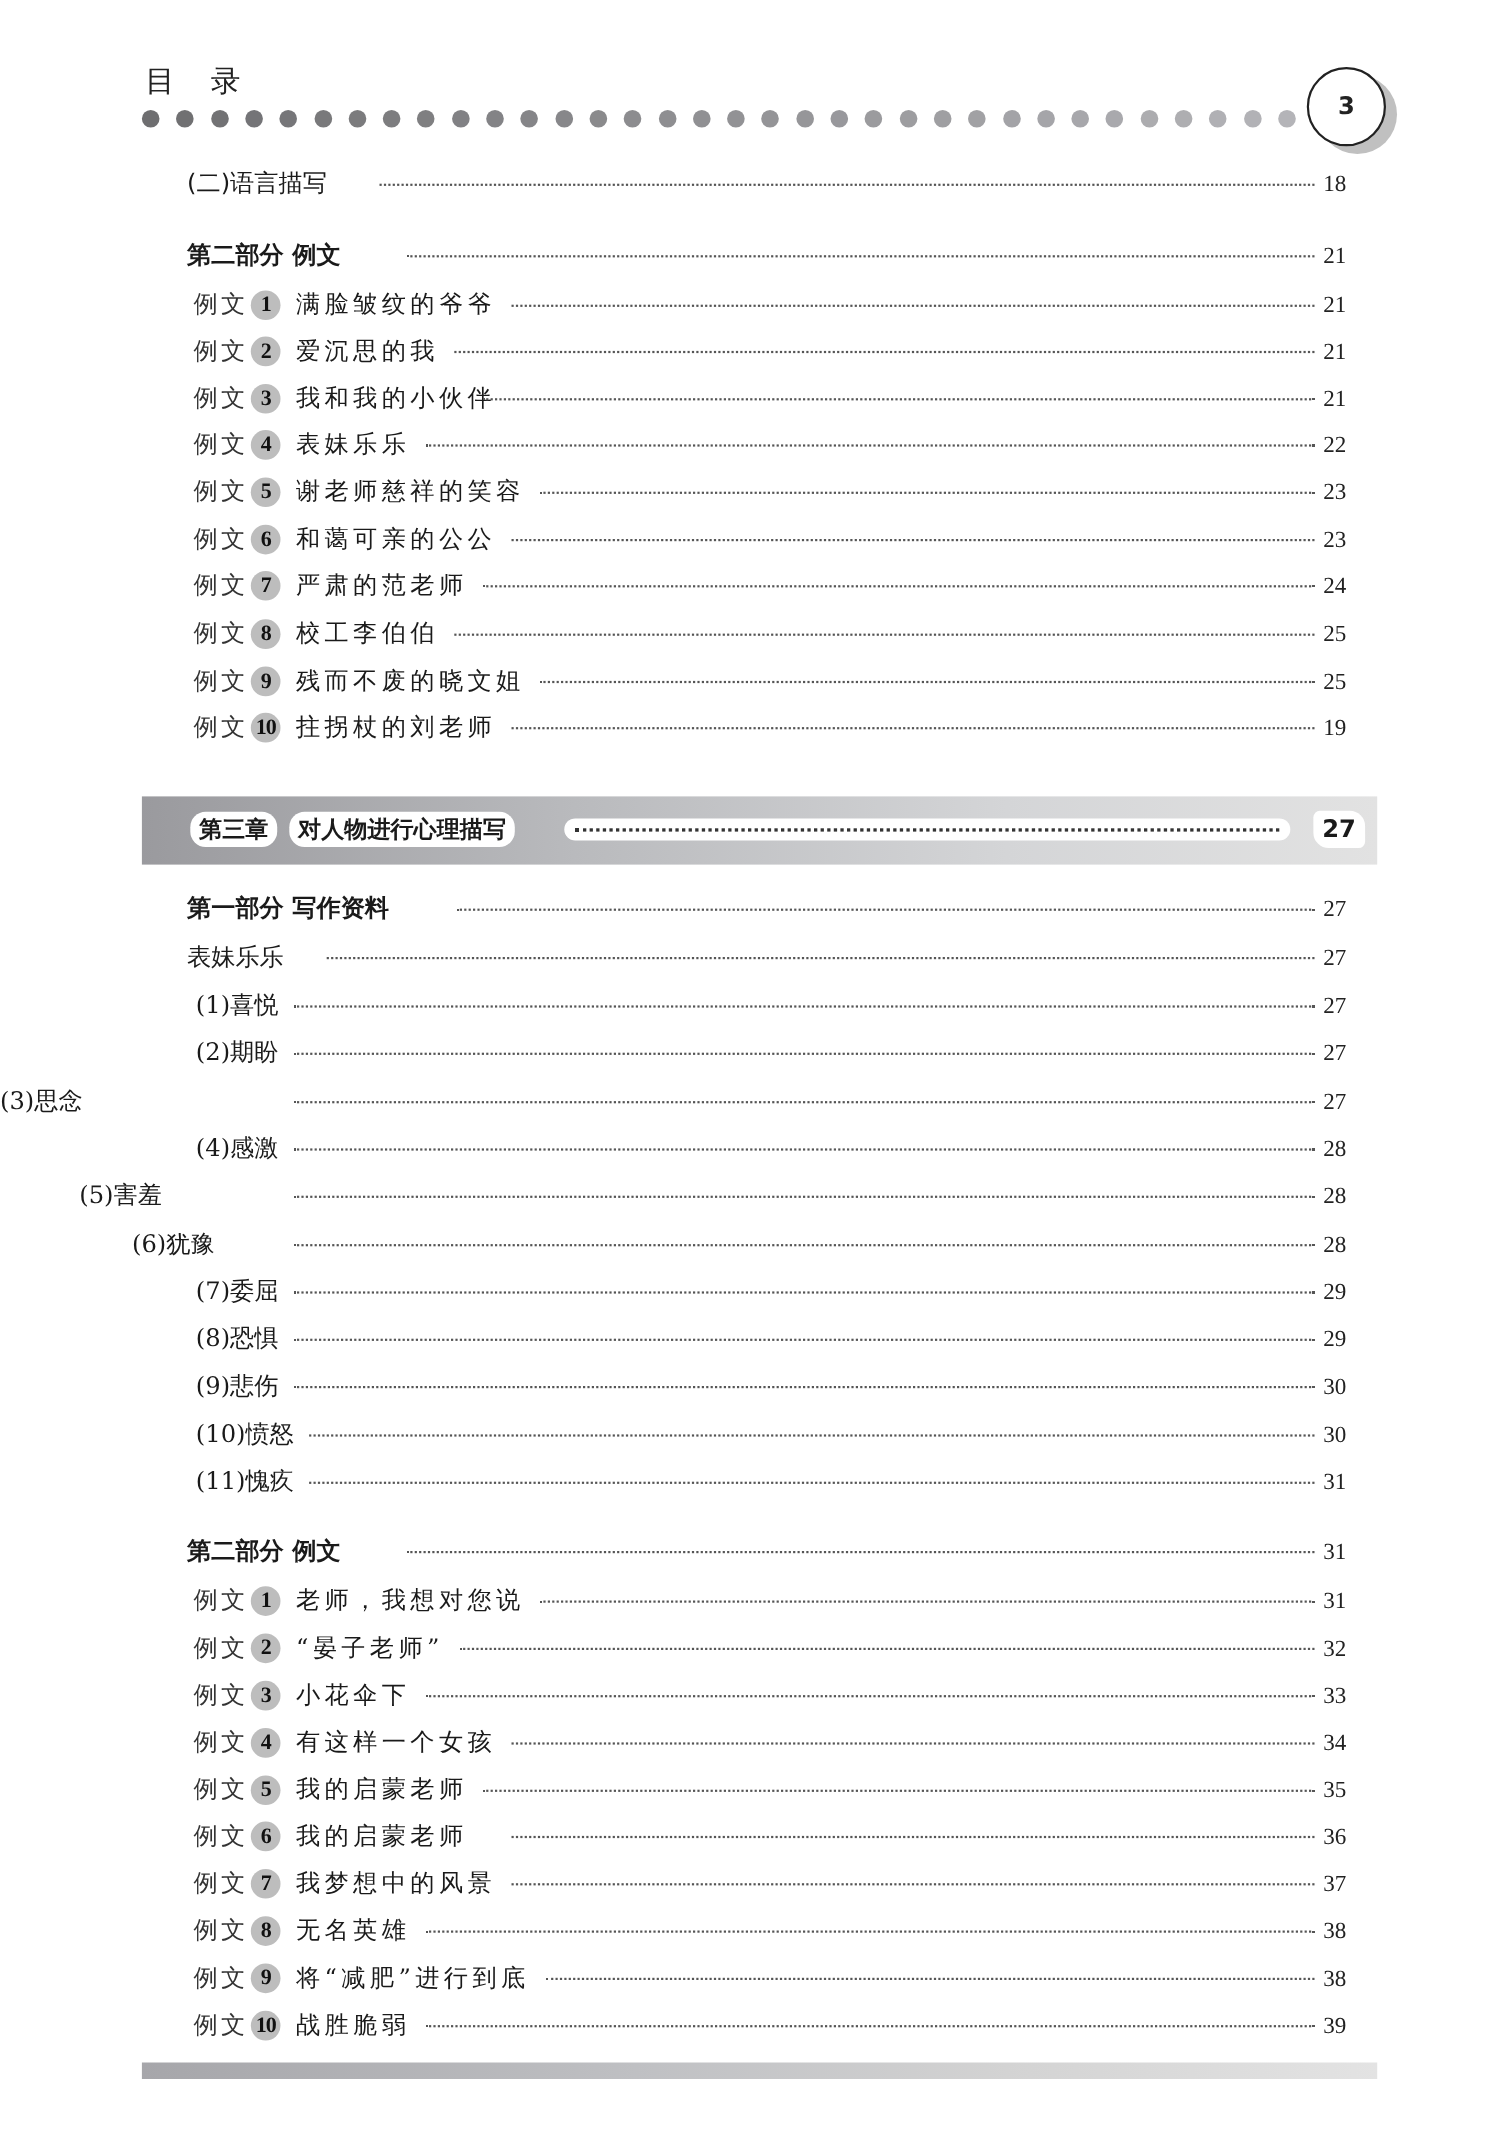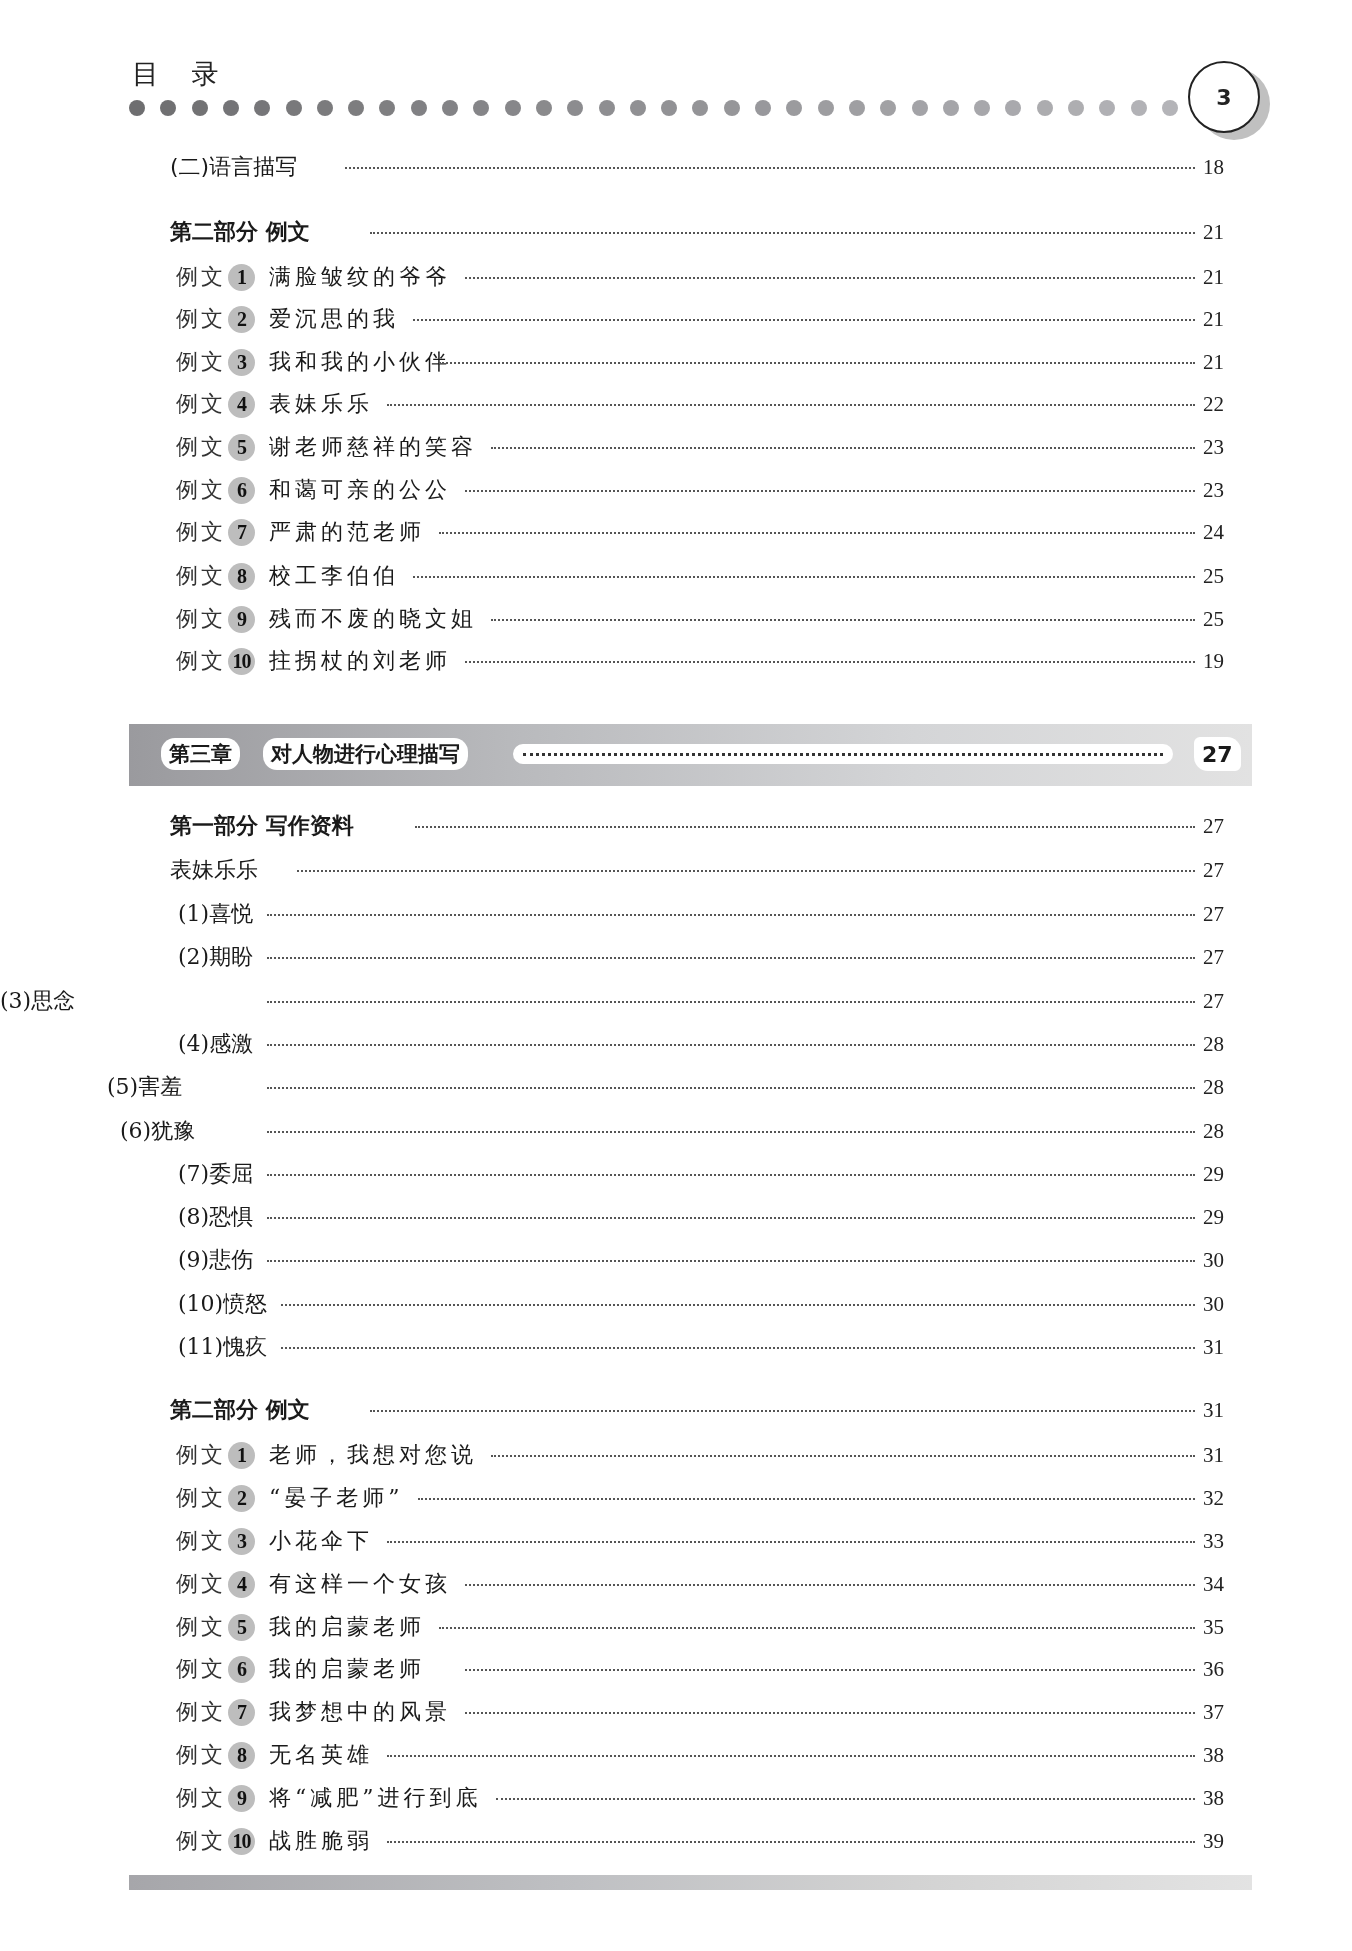--- a/index.html
+++ b/index.html
@@ -177,21 +177,21 @@
         <span class="ex-prefix">例文</span>
         <span class="badge">10</span>
         <span class="ex-title">拄拐杖的刘老师</span>
       </span>
       <span class="leader" style="left: 465px; width: 730px;"></span>
       <span class="pg">19</span>
     </div>
   </div>
 
 <div class="banner">
-  <span class="tag" style="left:32px;">第三章</span>
+  <span class="tag" style="left:44px;">第三章</span>
   <span class="tag" style="left:134px;">对人物进行心理描写</span>
   <span class="bdots"></span>
   <span class="bpg">27</span>
 </div>
 
 <div class="row" style="top:809px;">
   <span class="label bold-label" style="margin-left:170px;">第一部分 写作资料</span>
   <span class="leader" style="left:415px; width:780px;"></span>
   <span class="pg">27</span>
 </div>
@@ -217,21 +217,21 @@
       <span class="label" style="">(3)思念</span>
       <span class="leader" style="left: 267px; width: 928px;"></span>
       <span class="pg">27</span>
     </div>
     <div class="row" style="top: 1027px;">
       <span class="label" style="margin-left:178px;">(4)感激</span>
       <span class="leader" style="left: 267px; width: 928px;"></span>
       <span class="pg">28</span>
     </div>
     <div class="row" style="top: 1070px;">
-      <span class="label" style="margin-left:107px;">(5)害羞</span>
+      <span class="label" style="margin-left:72px;">(5)害羞</span>
       <span class="leader" style="left: 267px; width: 928px;"></span>
       <span class="pg">28</span>
     </div>
     <div class="row" style="top: 1114px;">
       <span class="label" style="margin-left:120px;">(6)犹豫</span>
       <span class="leader" style="left: 267px; width: 928px;"></span>
       <span class="pg">28</span>
     </div>
     <div class="row" style="top: 1157px;">
       <span class="label" style="margin-left:178px;">(7)委屈</span>

